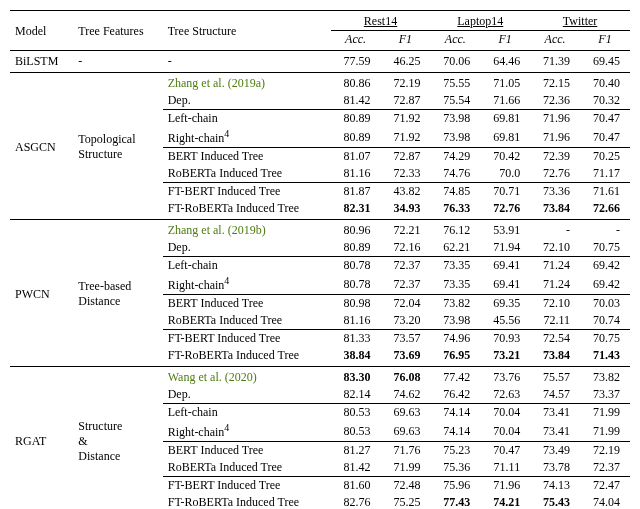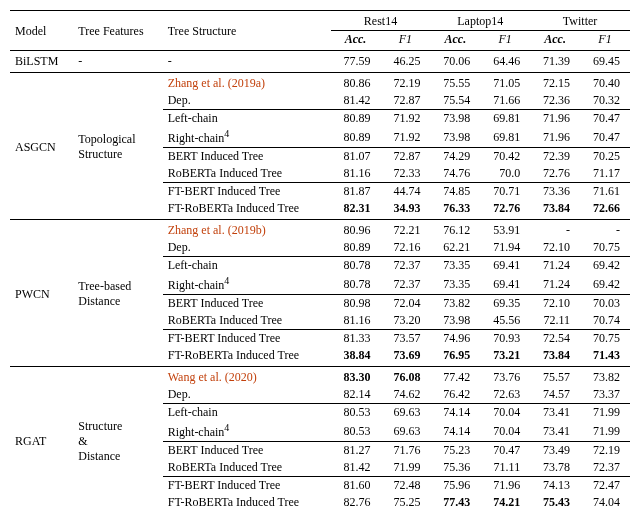--- a/index.html
+++ b/index.html
@@ -19,28 +19,29 @@
   th, td {
     padding: 1px 5px;
     text-align: left;
     font-weight: normal;
     white-space: nowrap;
   }
   td.num { text-align: right; padding-right: 10px;}
   .top-rule    { border-top: 1.2px solid #000; margin-top: 12px; }
   .bottom-rule { border-bottom: 1.2px solid #000; }
   .mid-rule    { border-bottom: 0.6px solid #000; }
-  .cite { color: #c2410c; }
-  .ital { font-style: italic; font-weight: bold; }
+  .cite { color: #4d7c0f; }
+  .ital { font-style: italic; }
   .bold { font-weight: bold; }
   .header-group { text-align: center; }
   .sub-header { font-style: italic; text-align: center;}
   
   .dataset-underline {
     border-bottom: 0.6px solid #000;
+    text-decoration: underline;
   }
   .pad-top td, .pad-top th { padding-top:3px;}
   .pad-bot td, .pad-bot th { padding-bottom:3px;}
   td.ts.sub-sep { border-top: 0.6px solid #000; font-family: Liberation Serif, serif; }
   td.num.sub-sep { border-top: 0.6px solid #000; }
 </style>
 </head>
 <body>
 
 <table>
@@ -129,21 +130,21 @@
         <td class="num">81.16</td>
         <td class="num">72.33</td>
         <td class="num">74.76</td>
         <td class="num">70.0</td>
         <td class="num">72.76</td>
         <td class="num">71.17</td>
       </tr>
       <tr>
         <td class="ts sub-sep">FT-BERT Induced Tree</td>
         <td class="num sub-sep">81.87</td>
-        <td class="num sub-sep">44.74</td>
+        <td class="num sub-sep">43.82</td>
         <td class="num sub-sep">74.85</td>
         <td class="num sub-sep">70.71</td>
         <td class="num sub-sep">73.36</td>
         <td class="num sub-sep">71.61</td>
       </tr>
       <tr class="mid-rule pad-bot">
         <td class="ts">FT-RoBERTa Induced Tree</td>
         <td class="num"><span class="bold">82.31</span></td>
         <td class="num"><span class="bold">34.93</span></td>
         <td class="num"><span class="bold">76.33</span></td>

